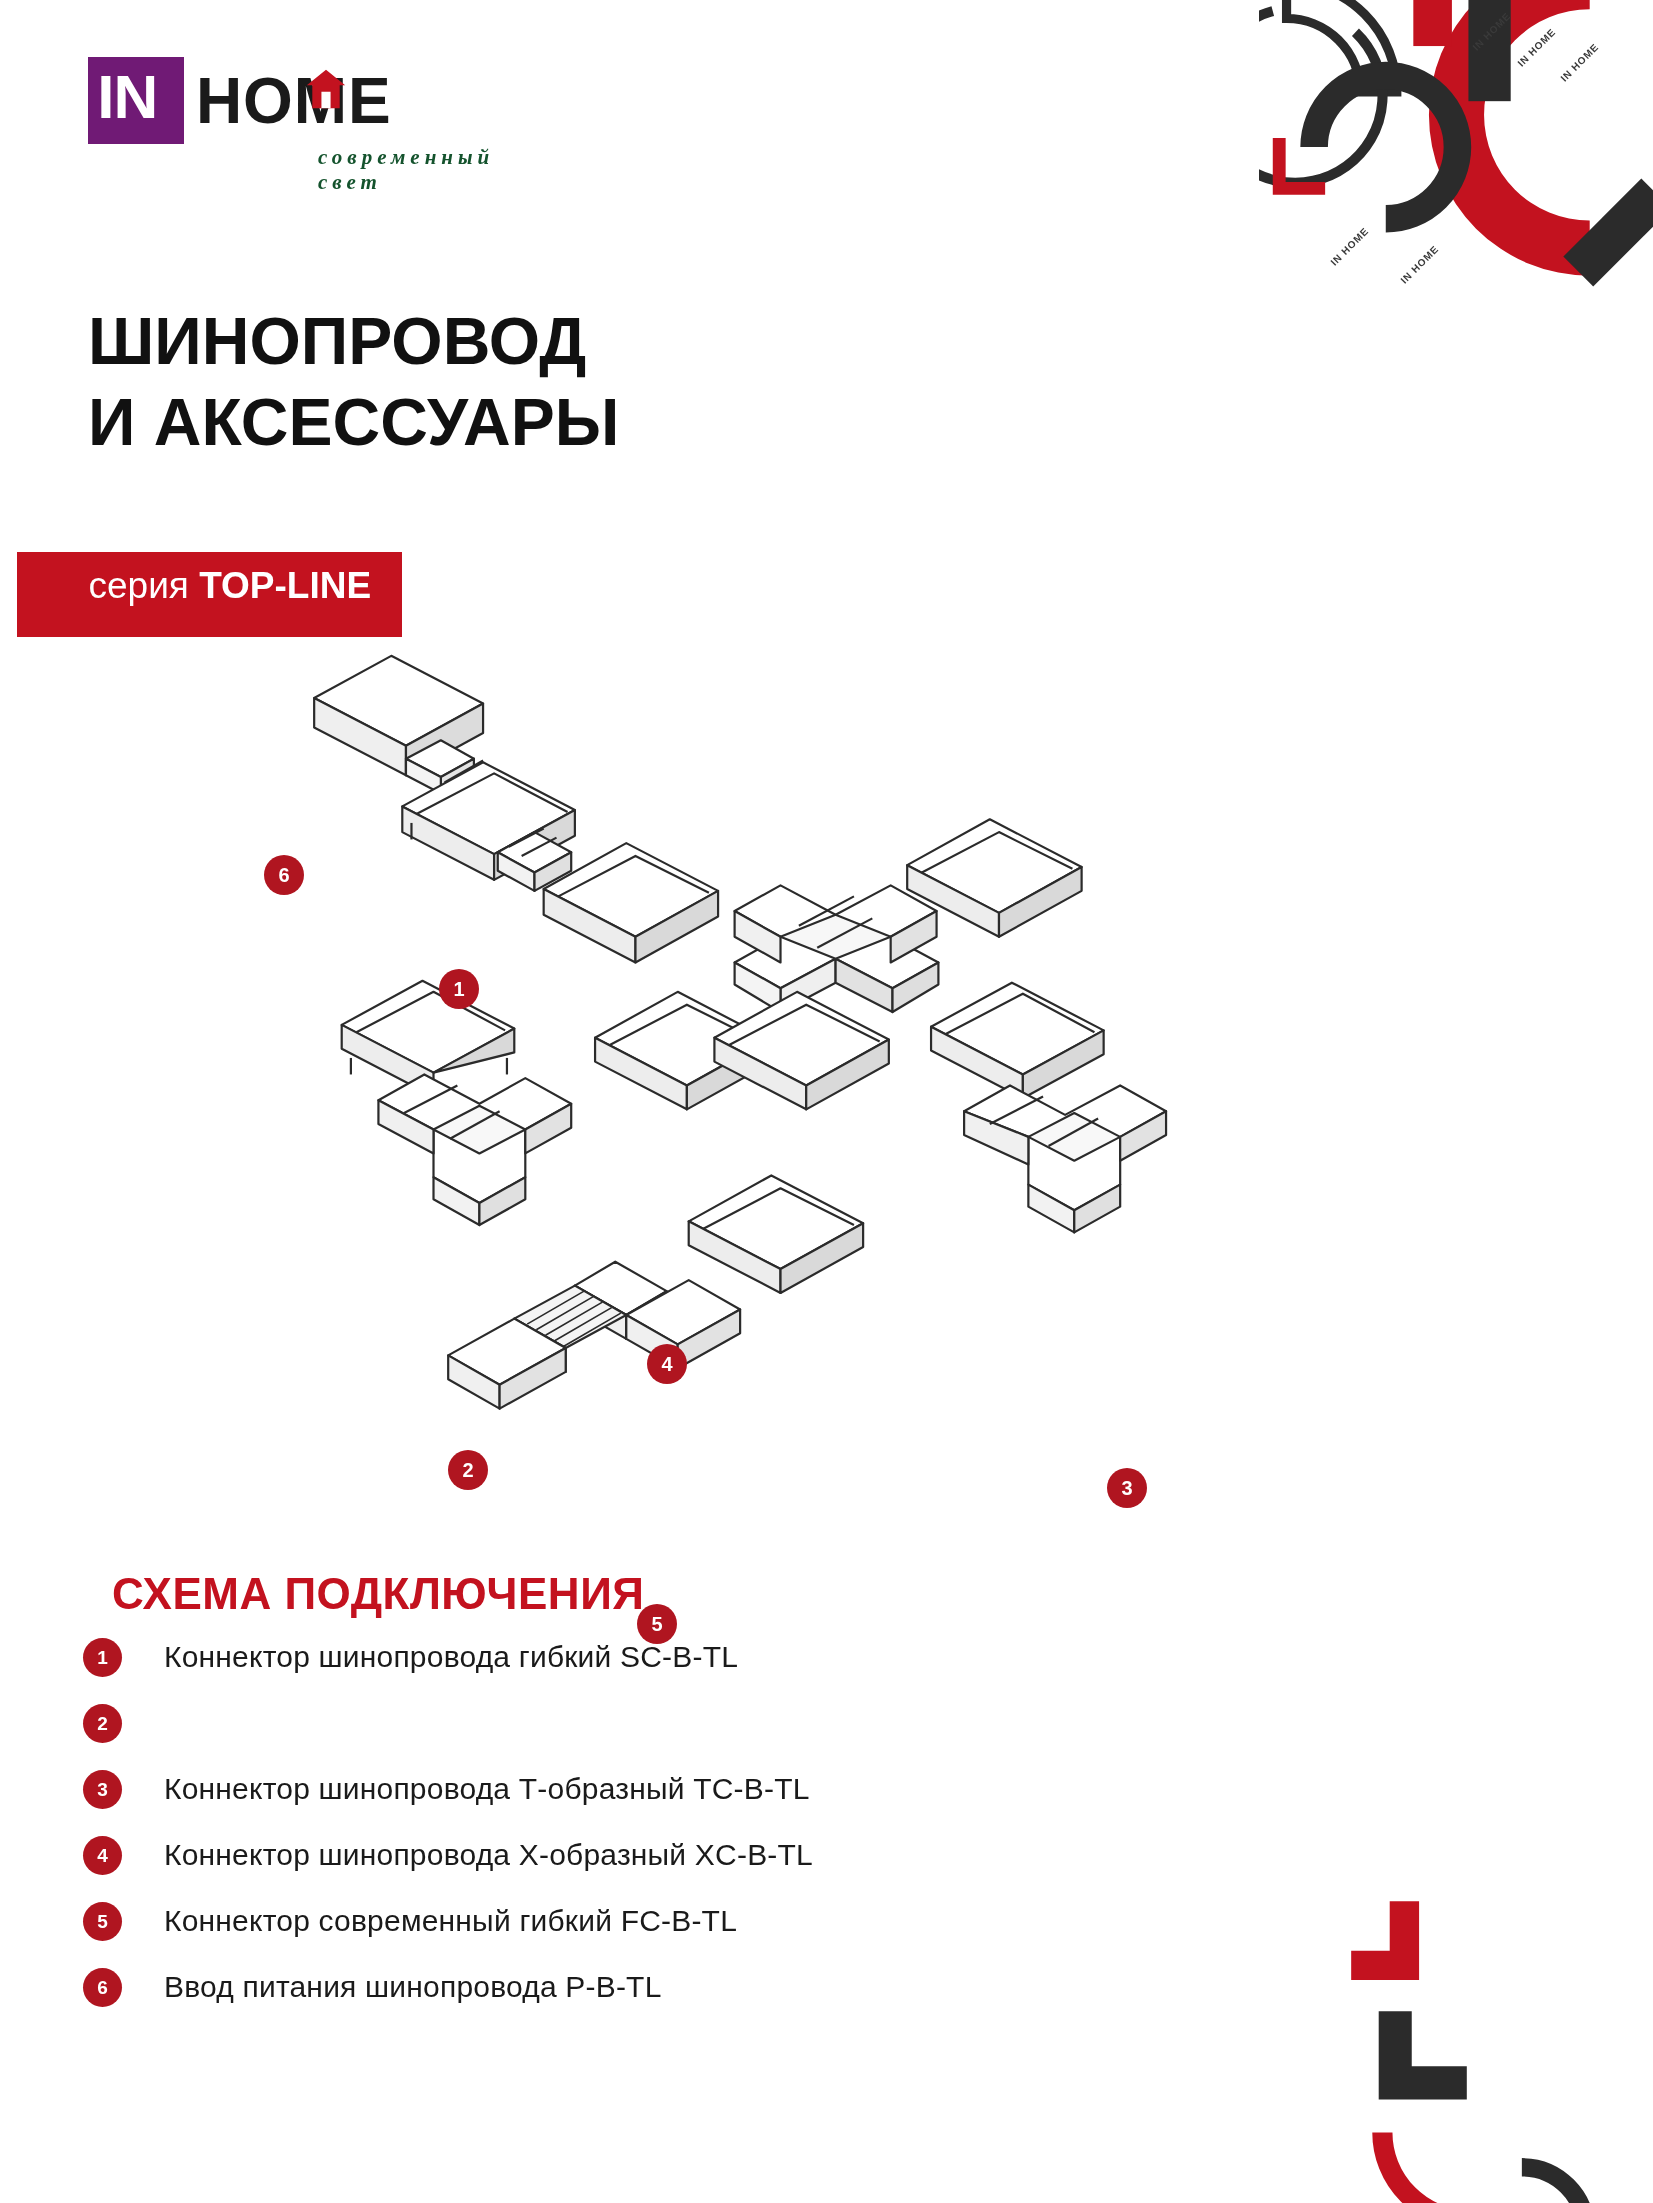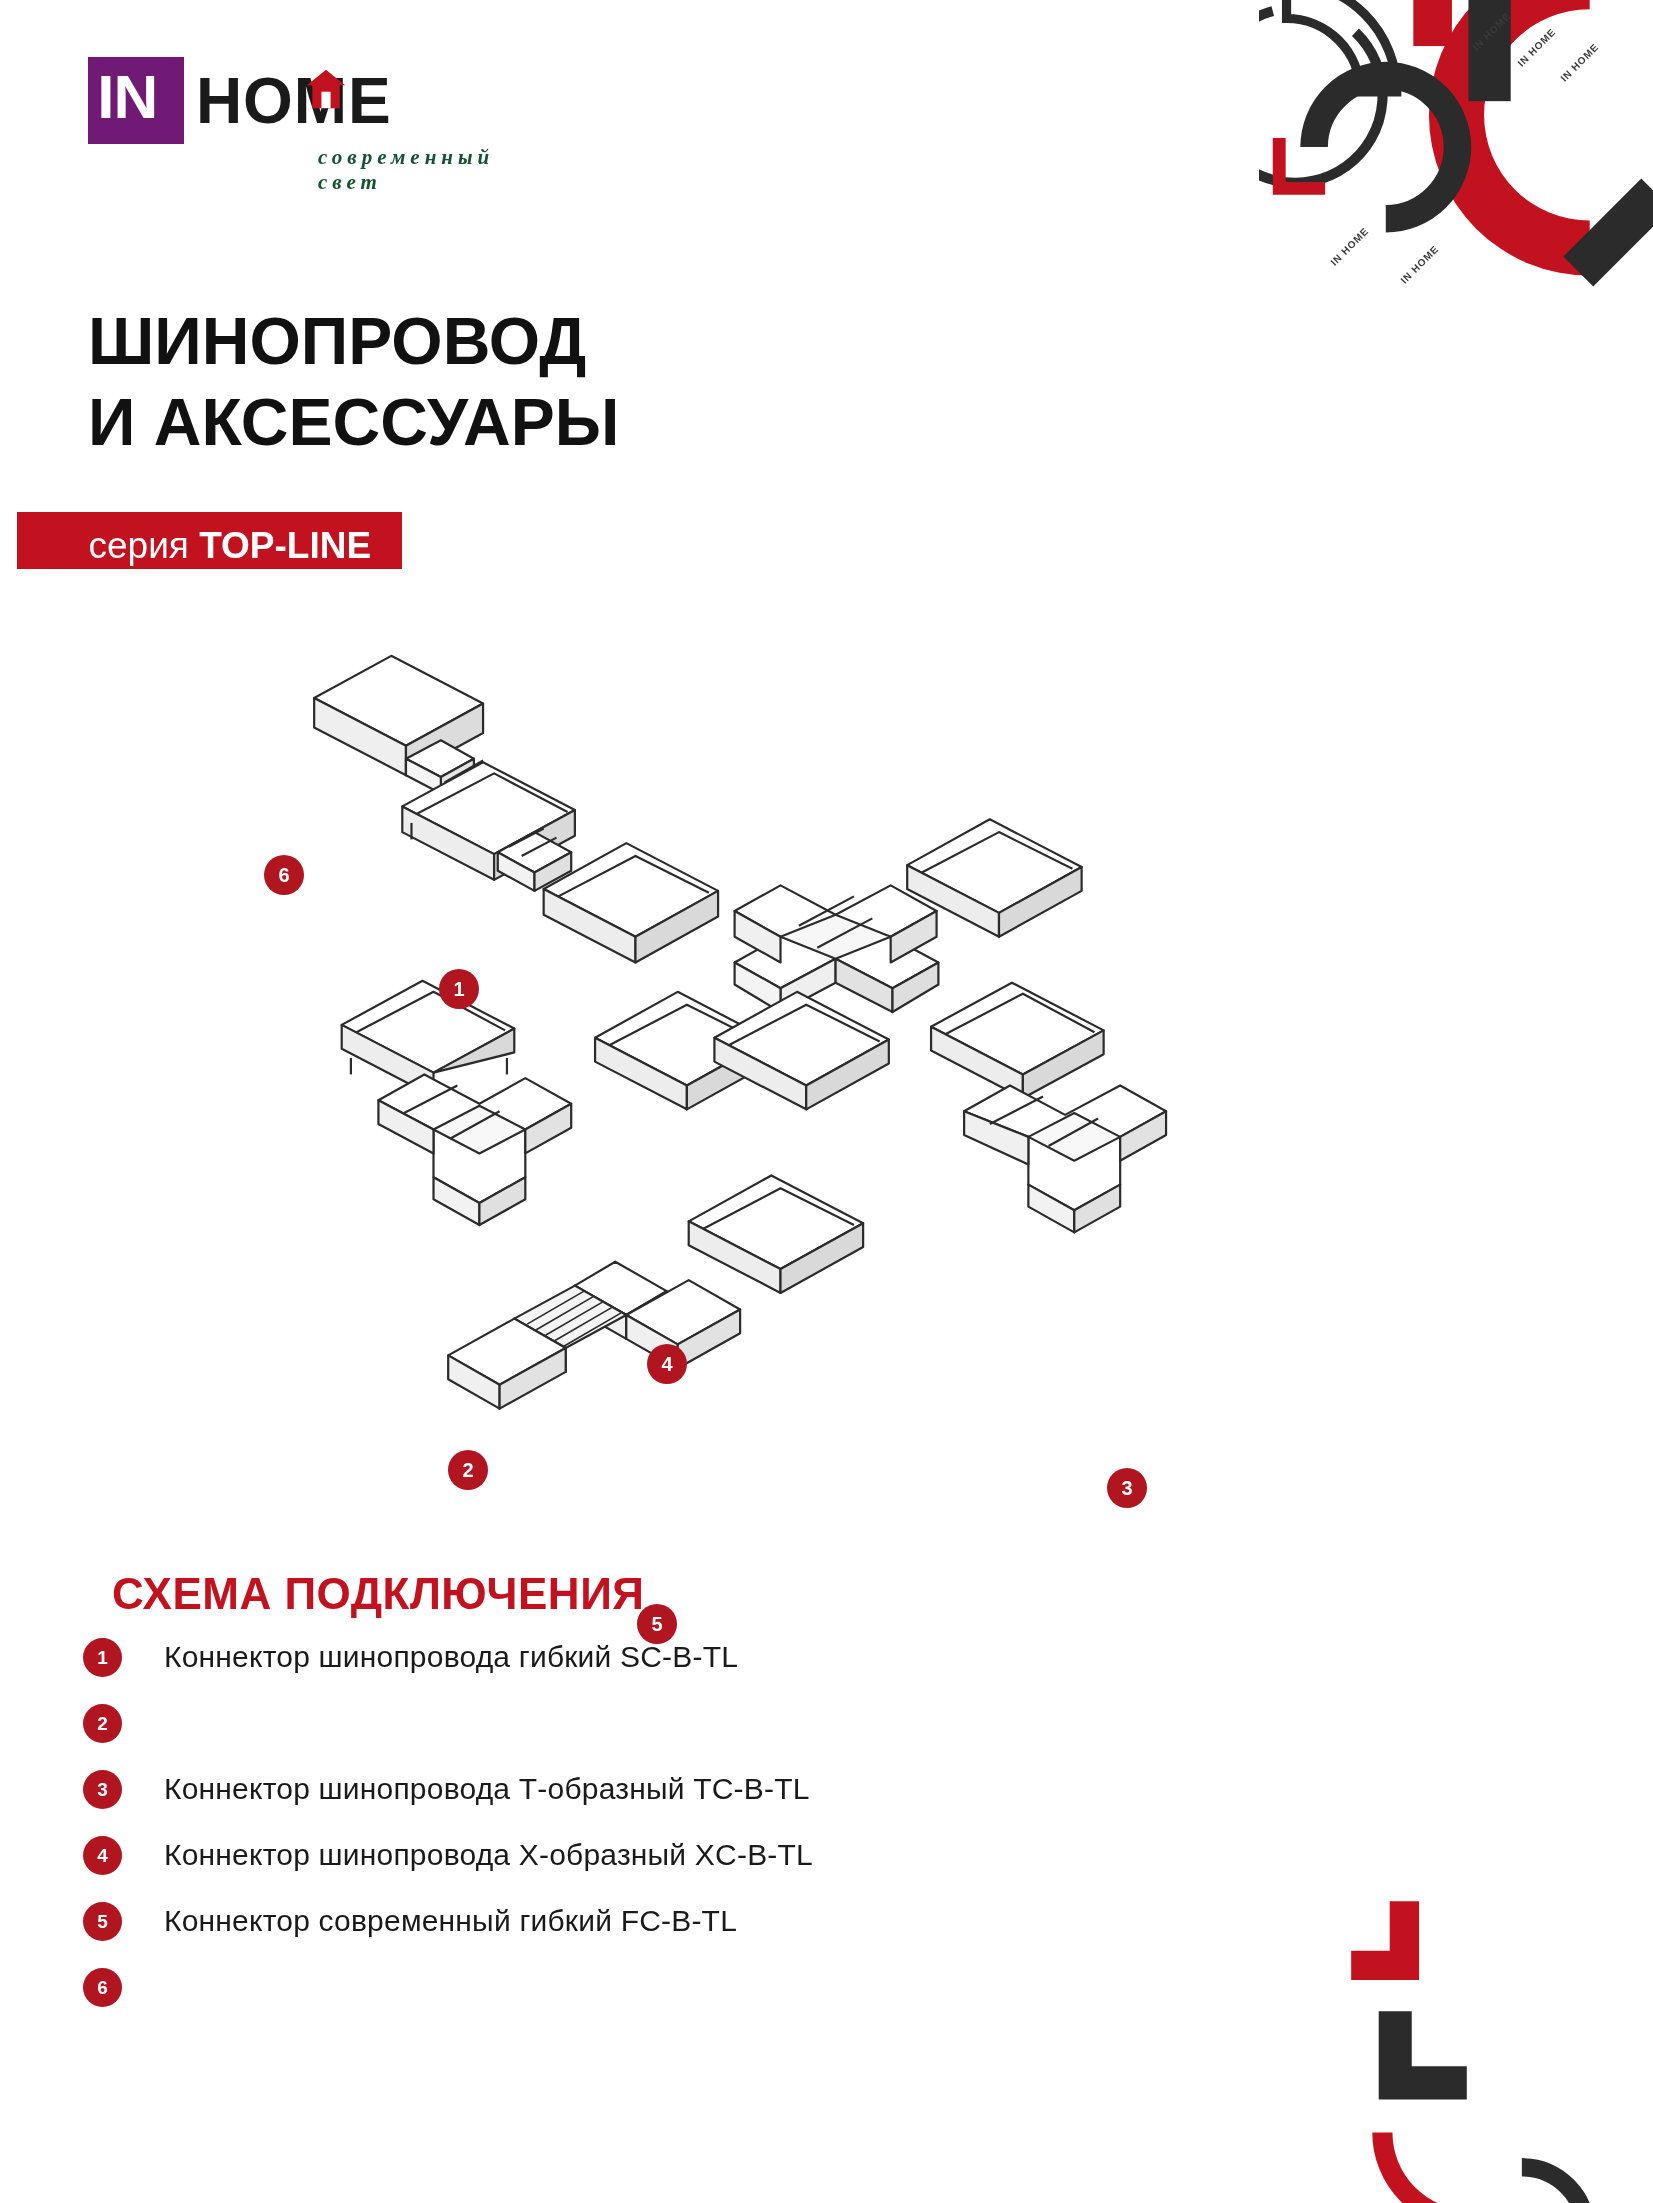--- a/index.html
+++ b/index.html
@@ -98,24 +98,24 @@
     font-size: 66px;
     font-weight: 700;
     line-height: 81px;
     letter-spacing: 0px;
     color: #111111;
     white-space: pre-line;
   }
   .series-badge {
     position: absolute;
     left: 16.5px;
-    top: 512px;
+    top: 552px;
     background: #c3121f;
     color: #ffffff;
-    padding: 13px 31px 2px 72px;
+    padding: 13px 31px 30px 72px;
     font-size: 37px;
     line-height: 42px;
     white-space: nowrap;
   }
   .series-badge .ser-word { font-weight: 400; }
   .series-badge .ser-name { font-weight: 700; }
 
   
   .diagram {
     position: absolute;
@@ -402,20 +402,21 @@
   <div class="legend-row">
     <div class="legend-num">4</div>
     <div class="legend-text">Коннектор шинопровода X-образный XC-B-TL</div>
   </div>
   <div class="legend-row">
     <div class="legend-num">5</div>
     <div class="legend-text">Коннектор современный гибкий FC-B-TL</div>
   </div>
   <div class="legend-row">
     <div class="legend-num">6</div>
+    <div class="legend-text">Ввод питания шинопровода P-B-TL</div>
   </div>
 </div>
 
 <div class="bottom-deco">
   <svg viewBox="0 0 340 340" width="312" height="312" aria-hidden="true">
     <path d="M52 10 L52 64 L10 64 L10 96 L84 96 L84 10 Z" fill="#c3121f"></path>
     <path d="M40 130 L40 226 L136 226 L136 190 L76 190 L76 130 Z" fill="#2b2b2b"></path>
     <path d="M44 262 A96 96 0 0 0 140 358" fill="none" stroke="#c3121f" stroke-width="22"></path>
     <path d="M196 300 A70 70 0 0 1 266 370" fill="none" stroke="#2b2b2b" stroke-width="20"></path>
   </svg>

